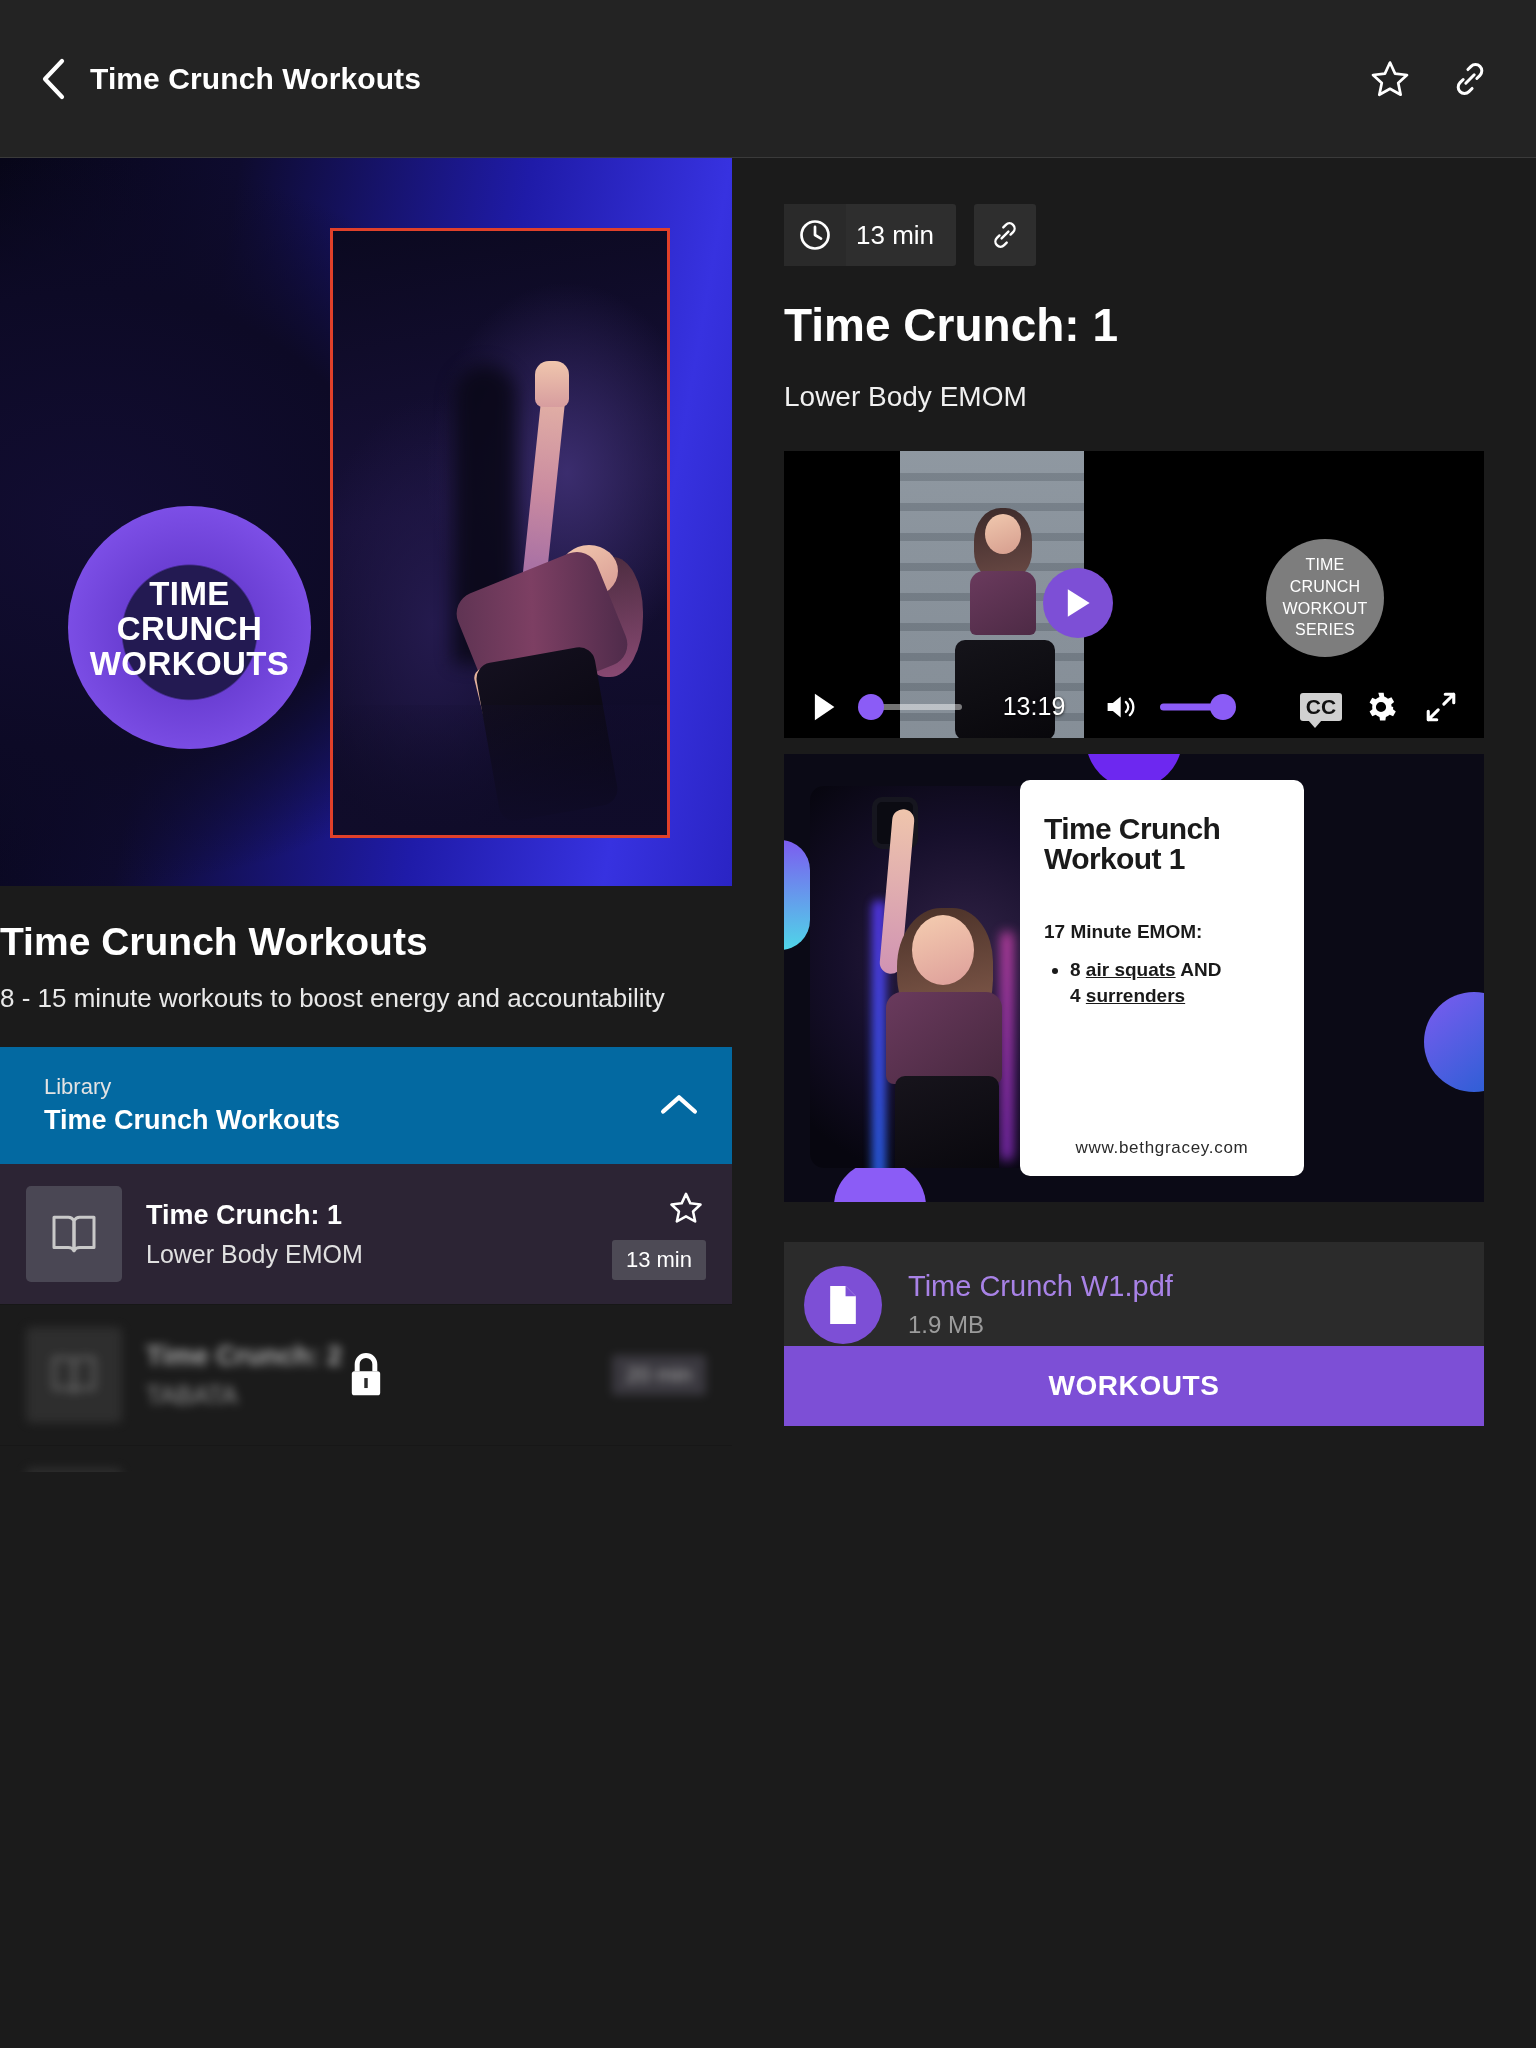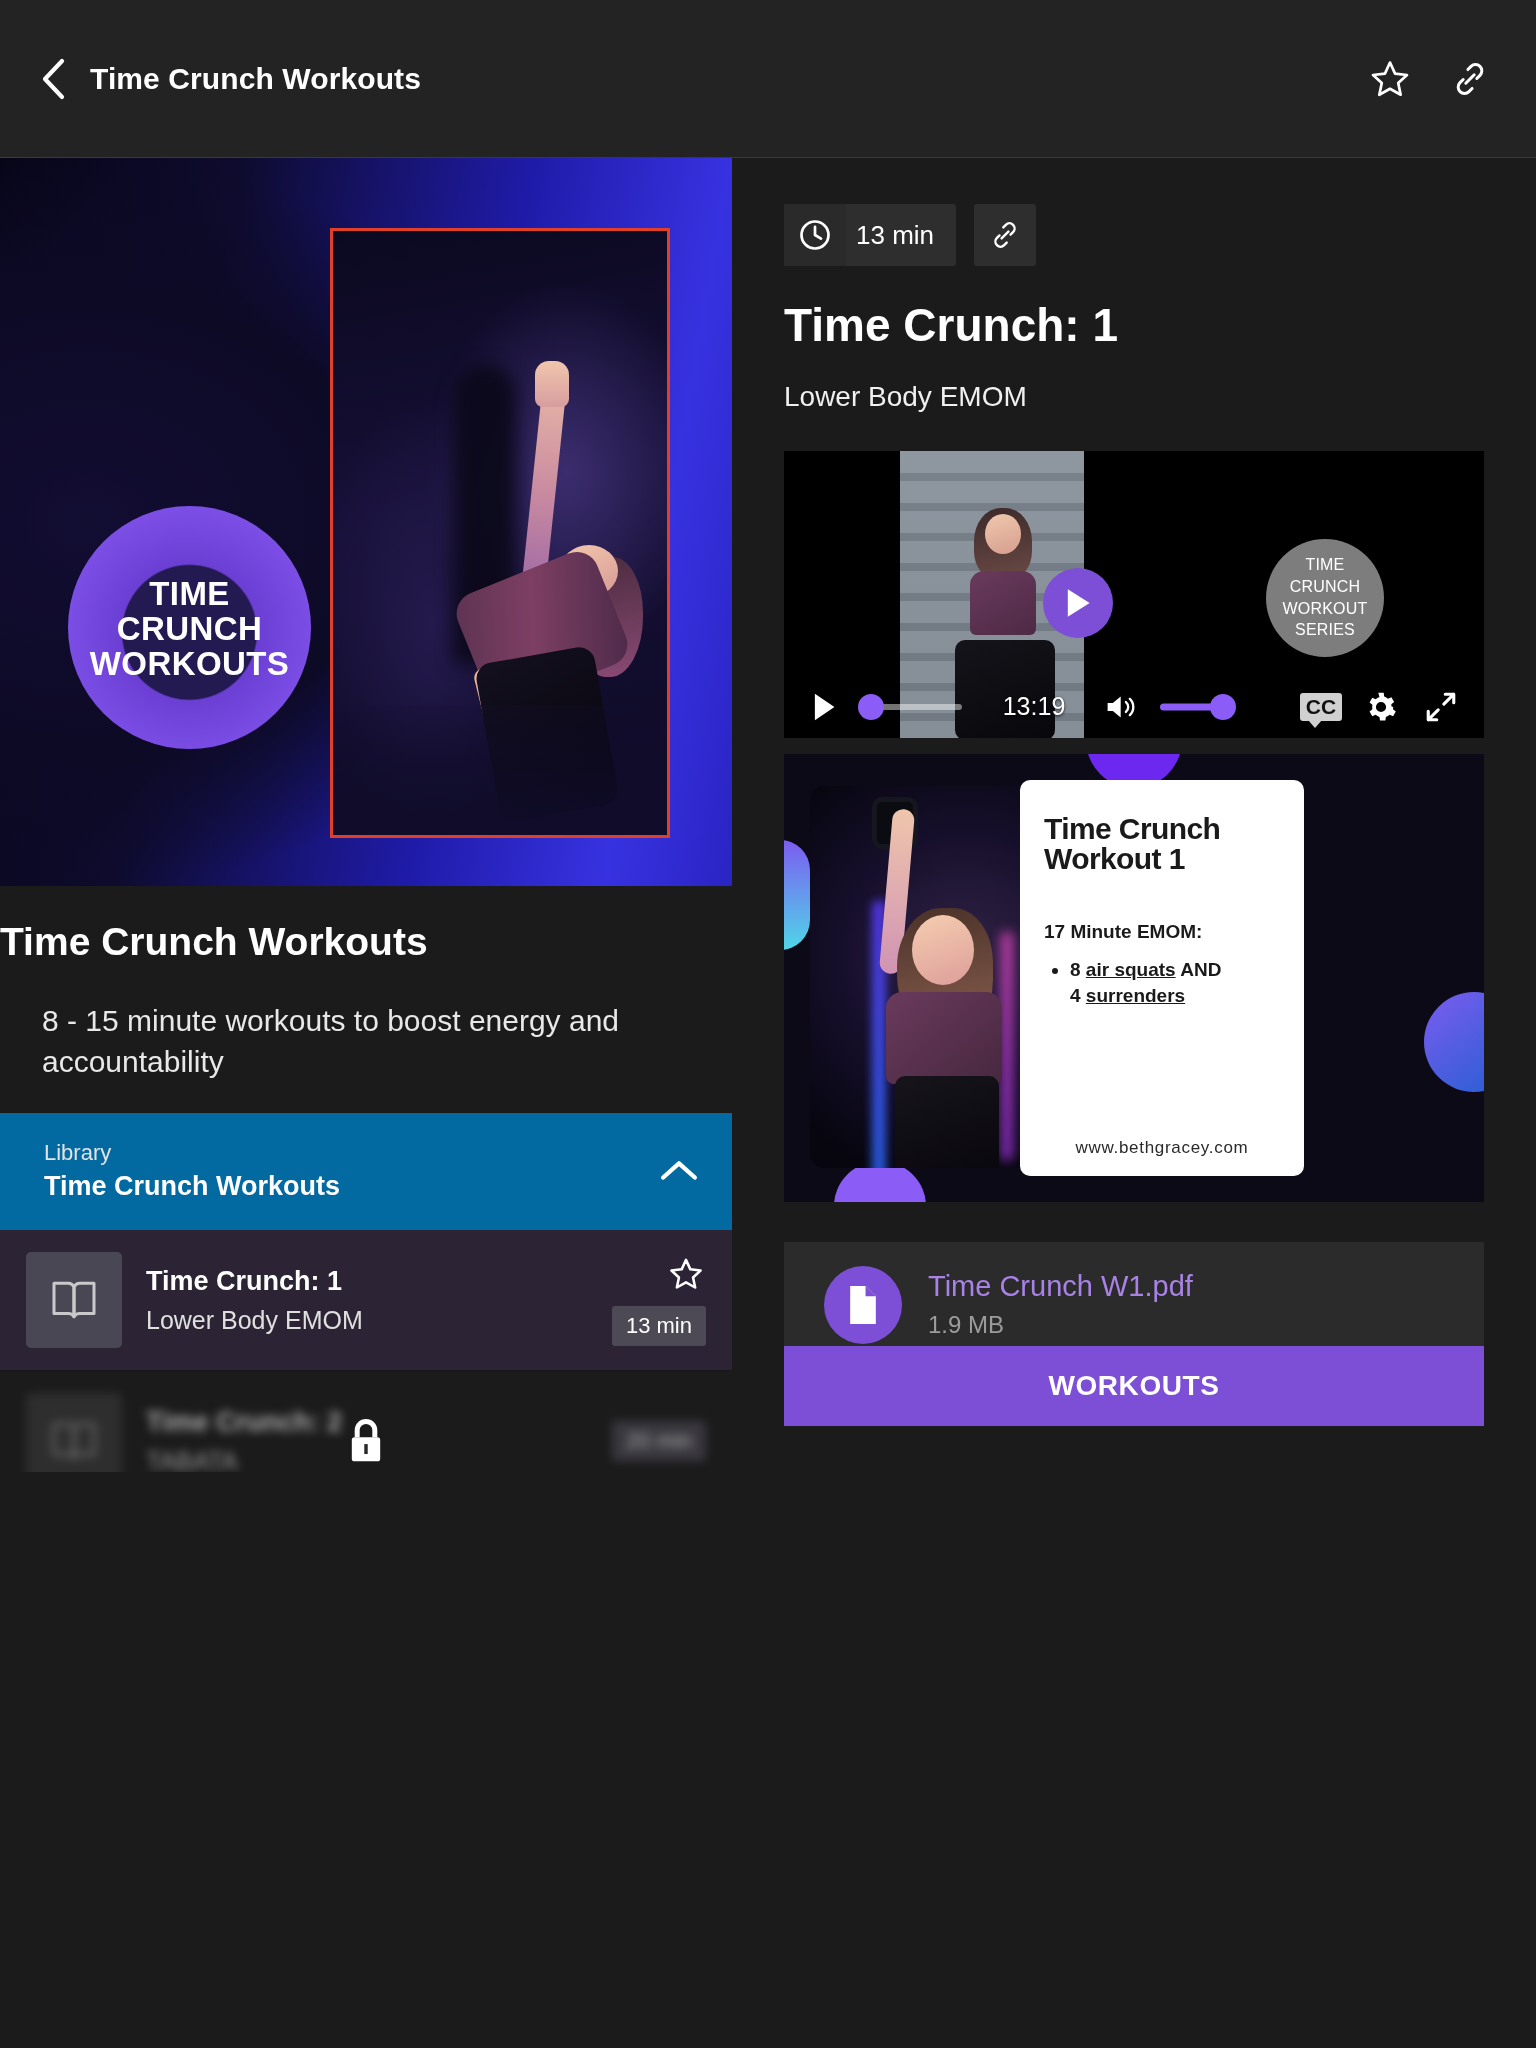--- a/index.html
+++ b/index.html
@@ -124,22 +124,22 @@
   }
   .hero-badge-text {
     font-size: 33px; font-weight: 800; line-height: 1.06;
     letter-spacing: .4px; color: #fff; text-align: center;
     white-space: pre-line; transform: translateY(2px);
   }
 
   .course-info { padding: 34px 0 30px 0; }
   .course-title { font-size: 39px; font-weight: bold; color: #fff; line-height: 1.15; }
   .course-desc {
-    margin-top: 35px; font-size: 30px; color: #e8e8e8;
-    line-height: 1.38; max-width: 700px; padding-left: 42px;
+    margin-top: 16px; font-size: 26px; color: #e8e8e8;
+    line-height: 1.38; max-width: 700px;
   }
 
   .section-head {
     background: #0369a1;
     padding: 26px 30px 28px 44px;
     display: flex; align-items: center; cursor: pointer;
   }
   .section-head-text { flex: 1 1 auto; }
   .section-kicker { font-size: 22px; color: #e3e3e3; line-height: 1.25; }
   .section-name { font-size: 27px; font-weight: bold; color: #fff; margin-top: 5px; }
@@ -326,21 +326,21 @@
   .wc-sub { margin-top: 46px; font-size: 19px; font-weight: 800; }
   .wc-list { margin: 14px 0 0 26px; font-size: 19px; font-weight: 700; line-height: 1.4; }
   .wc-list li { list-style: disc; }
   .u { text-decoration: underline; }
   .wc-url { margin-top: auto; text-align: center; font-size: 17px; letter-spacing: .7px; color: #2a2a2a; }
 
   
   .attachment {
     margin-top: 40px; width: 100%; height: 126px;
     background: #2b2b2b; display: flex; align-items: center;
-    padding: 0 40px; gap: 26px; cursor: pointer;
+    padding: 0 20px; gap: 26px; cursor: pointer;
   }
   .att-ico {
     width: 78px; height: 78px; min-width: 78px; border-radius: 50%;
     background: #7d4fd6; display:flex; align-items:center; justify-content:center;
   }
   .att-name { font-size: 29px; color: #a882e6; }
   .att-size { font-size: 24px; color: #9c9c9c; margin-top: 8px; }
 
   .complete-btn {
     position: absolute; left: 52px; right: 52px; bottom: 46px;

